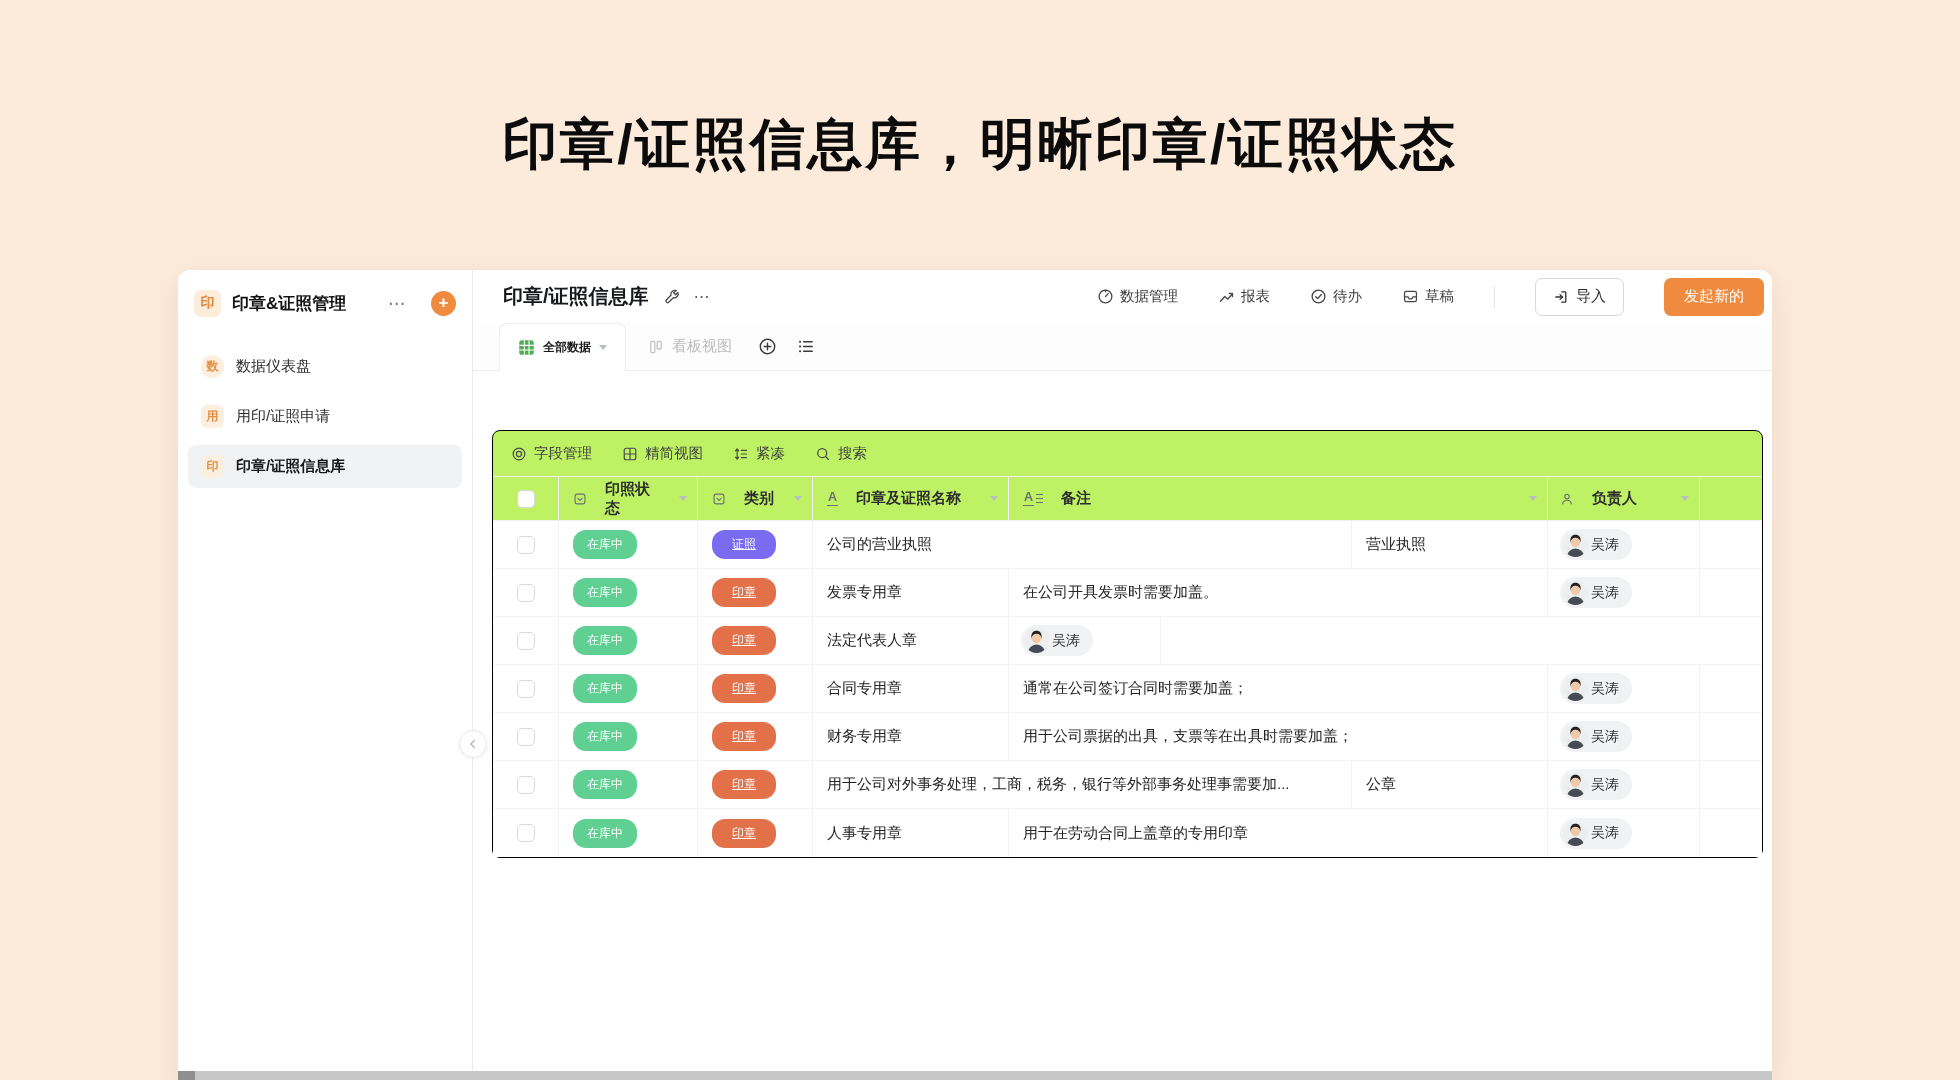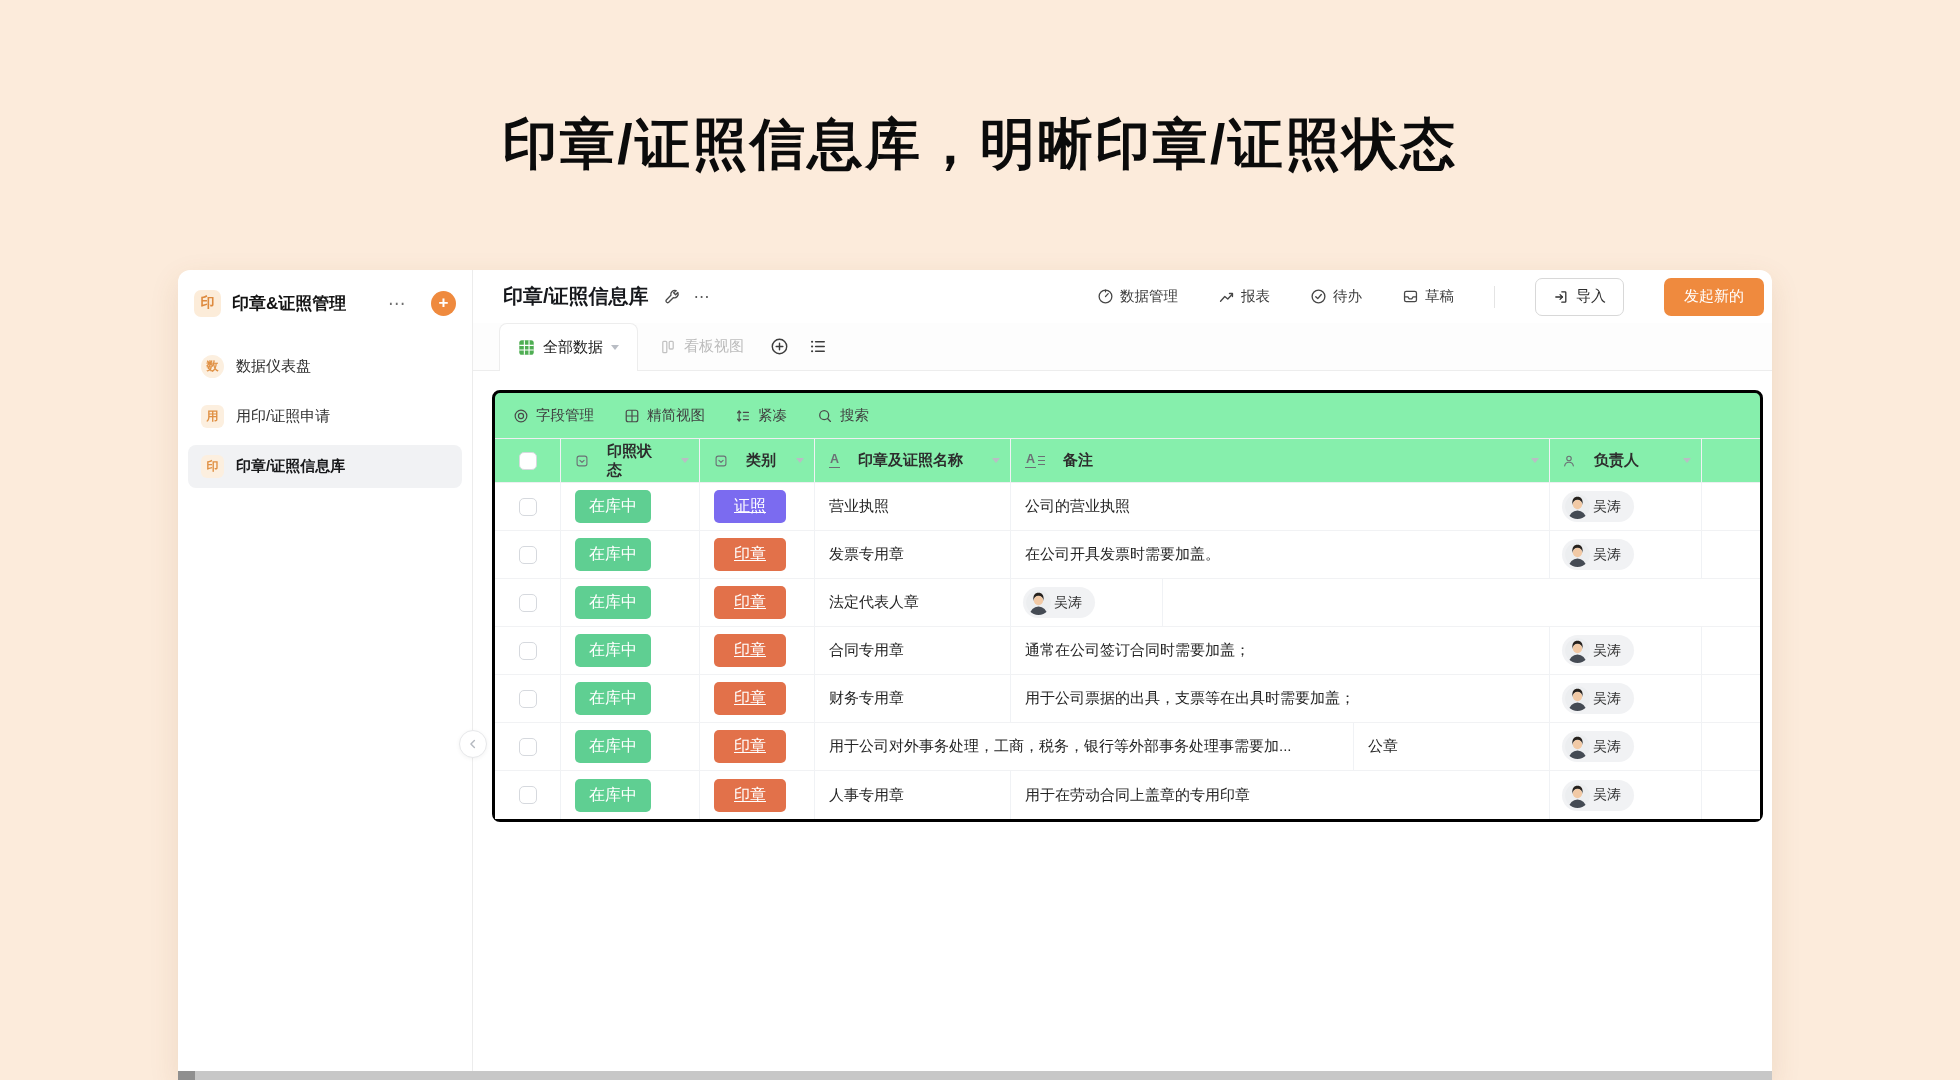--- a/index.html
+++ b/index.html
@@ -75,32 +75,32 @@
   .btn-primary {
     height:38px; padding:0 20px; border-radius:7px; border:none;
     background:var(--brand,#ef8a3e); color:#fff; font-size:15px; cursor:pointer; white-space:nowrap;
   }
   
   .tab-bar { height:48px; display:flex; align-items:flex-end; padding-left:26px; border-bottom:1px solid #ededed; background:#fdfdfd; }
   .tab-active {
     display:flex; align-items:center; gap:8px; height:48px; padding:0 18px;
     background:#fff; border:1px solid #ededed; border-bottom:none;
     border-radius:8px 8px 0 0; position:relative; top:1px;
-    font-size:15px; font-weight:400; color:#191919; cursor:pointer;
+    font-size:12px; font-weight:700; color:#191919; cursor:pointer;
   }
   .tab-inactive {
     display:flex; align-items:center; gap:8px; height:47px; padding:0 22px;
     font-size:15px; color:#bcbcbc; cursor:pointer;
   }
   .tab-tools { display:flex; align-items:center; gap:20px; margin-left:4px; height:47px; color:#3c3c3c; }
   .tab-tools .tool { display:flex; cursor:pointer; }
   .caret { width:0; height:0; border-left:4.5px solid transparent; border-right:4.5px solid transparent; border-top:5.5px solid #b9bdc4; }
   
   .content { flex:1; padding:19px 9px 0 19px; background:#fff; position:relative; min-height:0; }
-  .table-box { border:3px solid #000000; border-radius:8px; background:#86efac; }
+  .table-box { border:1px solid #000000; border-radius:8px; background:#bef264;margin-top:40px; }
   .table-toolbar { height:46px; display:flex; align-items:center; gap:30px; padding:0 18px; border-bottom:1px solid #edeff1; }
   .tool-item { display:flex; align-items:center; gap:7px; font-size:14.5px; color:#3f3f3f; cursor:pointer; white-space:nowrap; }
   .tool-item svg { color:#4a4a4a; }
   .tr { display:flex; align-items:stretch; }
   .th, .td { display:flex; align-items:center; border-right:1px solid #f0f2f5; min-width:0; }
   .col-check { width:66px; justify-content:center; flex:none; }
   .col-status { width:139px; flex:none; padding-left:14px; }
   .col-cat { width:115px; flex:none; padding-left:14px; }
   .col-name { width:196px; flex:none; padding-left:14px; }
   .col-note { width:539px; flex:none; padding-left:14px; }
@@ -109,21 +109,21 @@
   .thead { height:44px; border-bottom:1px solid #edeff1; }
   .th { font-size:15px; font-weight:600; color:#2d2d2d; gap:18px; }
   .th .caret { margin-left:auto; margin-right:10px; }
   .fld-icon { display:flex; color:#6b7075; flex:none; }
   .a-icon { font-size:12.5px; font-weight:700; color:#6b7075; border-bottom:1.6px solid #6b7075; line-height:1.1; padding:0 1px 1px; }
   .a-lines { display:inline-flex; flex-direction:column; gap:2.5px; margin-left:2px; }
   .a-lines i { width:7px; height:1.6px; background:#6b7075; }
   .body-row { height:48px; border-bottom:1px solid #f1f2f4; background:#fff; }
   .body-row:last-child { border-bottom:none; }
   .checkbox { width:18px; height:18px; border:1.6px solid #d6d9de; border-radius:5px; background:#fff; cursor:pointer; }
-  .badge { color:#fff; font-size:16px; padding:6px 14px; border-radius:5px; white-space:nowrap; }
+  .badge { color:#fff; font-size:12px; padding:6px 14px; border-radius:13px; white-space:nowrap; }
   .badge.cat { padding:6px 20px;text-decoration:underline; }
   .cell-text { font-size:15px; color:#242424; white-space:nowrap; overflow:hidden; text-overflow:ellipsis; }
   .owner-pill {
     display:flex; align-items:center; gap:3px; background:#f1f2f4;
     border-radius:16px; height:31px; padding:3px 13px 3px 3px; cursor:pointer;
   }
   .avatar { width:25px; height:25px; border-radius:50%; overflow:hidden; display:flex; flex:none; }
   .owner-name { font-size:14px; color:#333; white-space:nowrap; }
   
   .hscroll { position:absolute; left:0; right:0; bottom:0; height:9px; background:#c7c7c7; }
@@ -344,26 +344,26 @@
   <div class="tr body-row">
     <div class="td col-check">
                 <span class="checkbox"></span>
               </div>
     <div class="td col-status">
       <span class="badge" style="background: rgb(95, 207, 146);">在库中</span>
     </div>
     <div class="td col-cat">
       <span class="badge cat" style="background: rgb(123, 107, 240);">证照</span>
     </div>
-    <div class="td col-name">
-      <span class="cell-text">营业执照</span>
-    </div>
     <div class="td col-note">
       <span class="cell-text">公司的营业执照</span>
     </div>
+    <div class="td col-name">
+      <span class="cell-text">营业执照</span>
+    </div>
     <div class="td col-owner">
       <span class="owner-pill">
         <span class="avatar">
           <svg width="25" height="25" viewBox="0 0 32 32">
             <circle cx="16" cy="16" r="16" fill="#eceef0"></circle>
             <path d="M5 32a11 11 0 0 1 22 0z" fill="#454b54"></path>
             <circle cx="16" cy="13.5" r="6" fill="#f1c9a5"></circle>
             <path d="M9.5 14a6.5 6.5 0 0 1 13 0c.8-7.5-2-10.5-6.5-10.5S8.7 6.5 9.5 14z" fill="#26211d"></path>
           </svg>
         </span>

